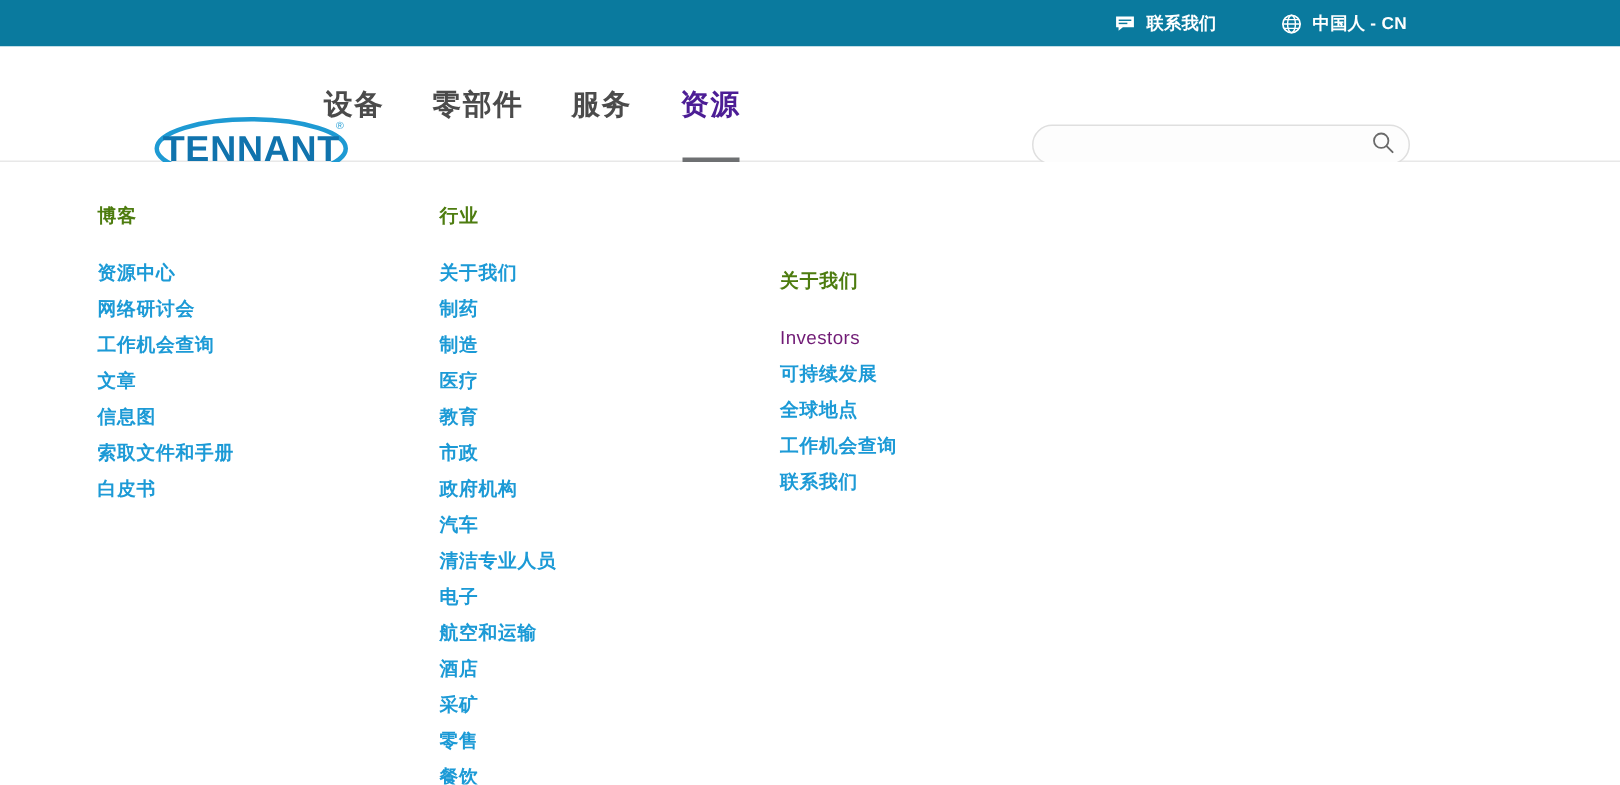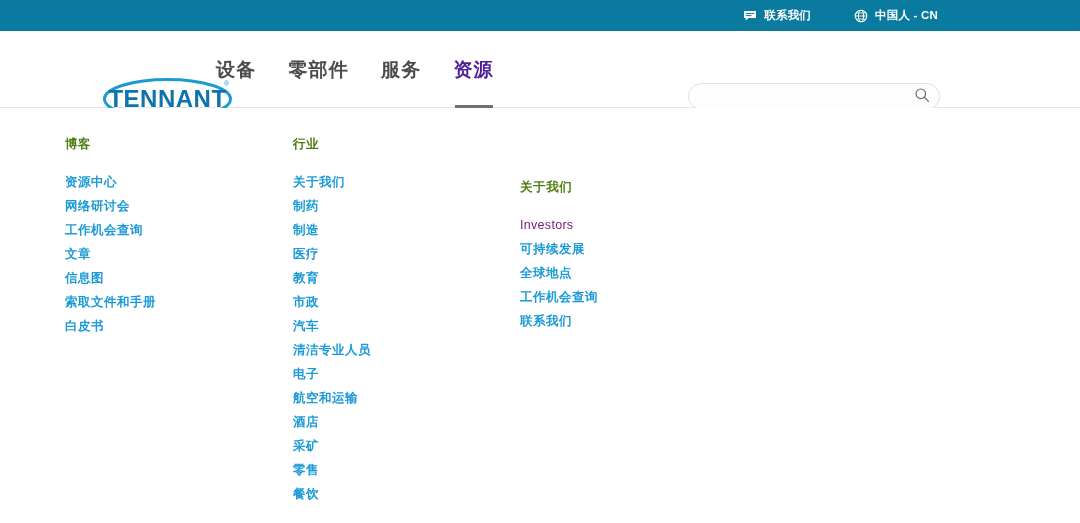--- a/index.html
+++ b/index.html
@@ -265,20 +265,21 @@
     </div>
 
     <div class="mega-col col-2">
       <a class="menu-heading">行业</a>
       <a class="menu-link">关于我们</a>
       <a class="menu-link">制药</a>
       <a class="menu-link">制造</a>
       <a class="menu-link">医疗</a>
       <a class="menu-link">教育</a>
       <a class="menu-link">市政</a>
+      <a class="menu-link">政府机构</a>
       <a class="menu-link">汽车</a>
       <a class="menu-link">清洁专业人员</a>
       <a class="menu-link">电子</a>
       <a class="menu-link">航空和运输</a>
       <a class="menu-link">酒店</a>
       <a class="menu-link">采矿</a>
       <a class="menu-link">零售</a>
       <a class="menu-link">餐饮</a>
     </div>
 

